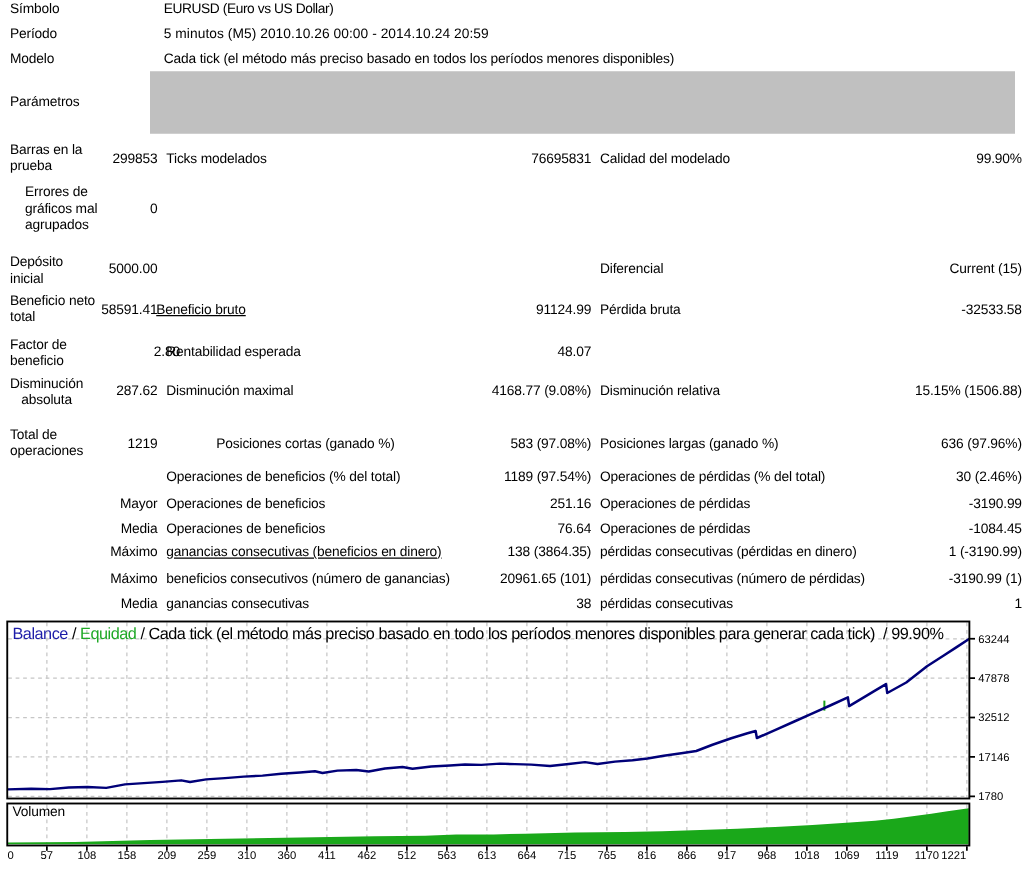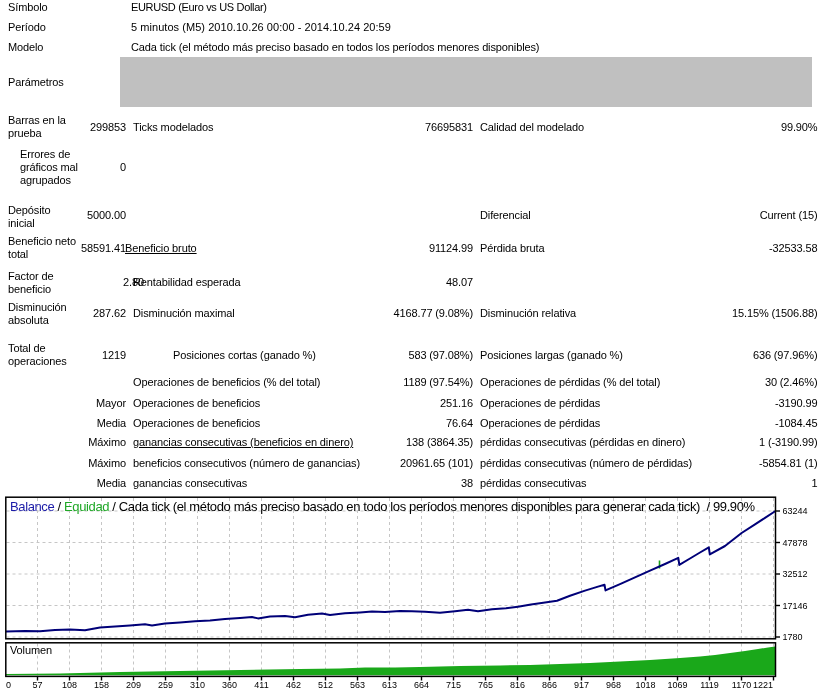--- a/index.html
+++ b/index.html
@@ -28,21 +28,21 @@
 <div class="t" style="left:8px;top:235px;">Beneficio neto<br>total</div>
 <div class="t r" style="left:0px;top:241.5px;width:126px">58591.41</div>
 <div class="t" style="left:125px;top:241.5px;text-decoration:underline;">Beneficio bruto</div>
 <div class="t r" style="left:0px;top:241.5px;width:473px">91124.99</div>
 <div class="t" style="left:480px;top:241.5px;">Pérdida bruta</div>
 <div class="t r" style="left:0px;top:241.5px;width:817.5px">-32533.58</div>
 <div class="t" style="left:8px;top:269.5px;">Factor de<br>beneficio</div>
 <div class="t r" style="left:0px;top:275.5px;width:144px">2.80</div>
 <div class="t" style="left:133px;top:275.5px;">Rentabilidad esperada</div>
 <div class="t r" style="left:0px;top:275.5px;width:473px">48.07</div>
-<div class="t" style="left:8px;top:301px;">Disminución<br>absoluta</div>
+<div class="t" style="left:8px;top:301px;text-align:center;">Disminución<br>absoluta</div>
 <div class="t r" style="left:0px;top:307px;width:126px">287.62</div>
 <div class="t" style="left:133px;top:307px;">Disminución maximal</div>
 <div class="t r" style="left:0px;top:307px;width:473px">4168.77 (9.08%)</div>
 <div class="t" style="left:480px;top:307px;">Disminución relativa</div>
 <div class="t r" style="left:0px;top:307px;width:817.5px">15.15% (1506.88)</div>
 <div class="t" style="left:8px;top:342px;">Total de<br>operaciones</div>
 <div class="t r" style="left:0px;top:348.5px;width:126px">1219</div>
 <div class="t" style="left:133px;top:348.5px;padding-left:40px;">Posiciones cortas (ganado %)</div>
 <div class="t r" style="left:0px;top:348.5px;width:473px">583 (97.08%)</div>
 <div class="t" style="left:480px;top:348.5px;">Posiciones largas (ganado %)</div>
@@ -63,21 +63,21 @@
 <div class="t r" style="left:0px;top:416.5px;width:817.5px">-1084.45</div>
 <div class="t r" style="left:0px;top:436px;width:126px">Máximo</div>
 <div class="t" style="left:133px;top:436px;text-decoration:underline;">ganancias consecutivas (beneficios en dinero)</div>
 <div class="t r" style="left:0px;top:436px;width:473px">138 (3864.35)</div>
 <div class="t" style="left:480px;top:436px;">pérdidas consecutivas (pérdidas en dinero)</div>
 <div class="t r" style="left:0px;top:436px;width:817.5px">1 (-3190.99)</div>
 <div class="t r" style="left:0px;top:456.5px;width:126px">Máximo</div>
 <div class="t" style="left:133px;top:456.5px;">beneficios consecutivos (número de ganancias)</div>
 <div class="t r" style="left:0px;top:456.5px;width:473px">20961.65 (101)</div>
 <div class="t" style="left:480px;top:456.5px;">pérdidas consecutivas (número de pérdidas)</div>
-<div class="t r" style="left:0px;top:456.5px;width:817.5px">-5854.81 (1)</div>
+<div class="t r" style="left:0px;top:456.5px;width:817.5px">-3190.99 (1)</div>
 <div class="t r" style="left:0px;top:476.5px;width:126px">Media</div>
 <div class="t" style="left:133px;top:476.5px;">ganancias consecutivas</div>
 <div class="t r" style="left:0px;top:476.5px;width:473px">38</div>
 <div class="t" style="left:480px;top:476.5px;">pérdidas consecutivas</div>
 <div class="t r" style="left:0px;top:476.5px;width:817.5px">1</div>
 <svg style="position:absolute;left:0;top:0" width="824" height="695" viewBox="0 0 824 695">
     <line x1="37.5" y1="498" x2="37.5" y2="638" class="g"></line>
     <line x1="37.5" y1="643.5" x2="37.5" y2="675.5" class="g"></line>
     <line x1="69.5" y1="498" x2="69.5" y2="638" class="g"></line>
     <line x1="69.5" y1="643.5" x2="69.5" y2="675.5" class="g"></line>

